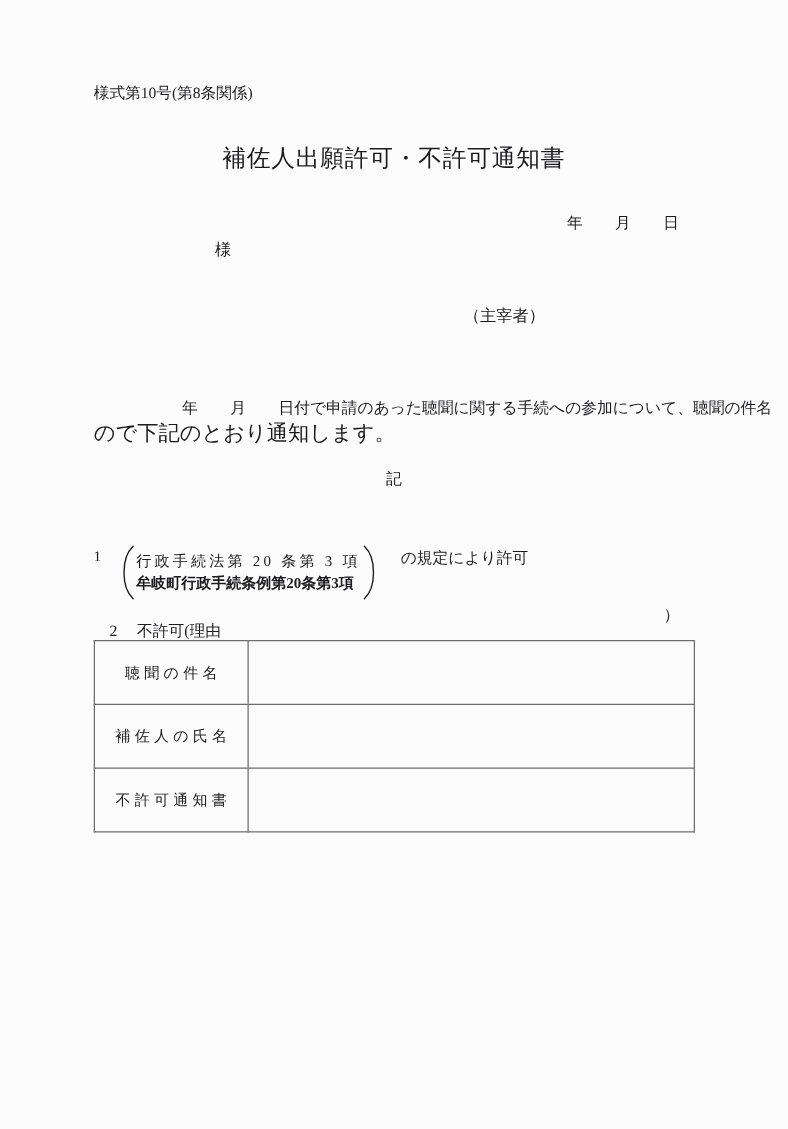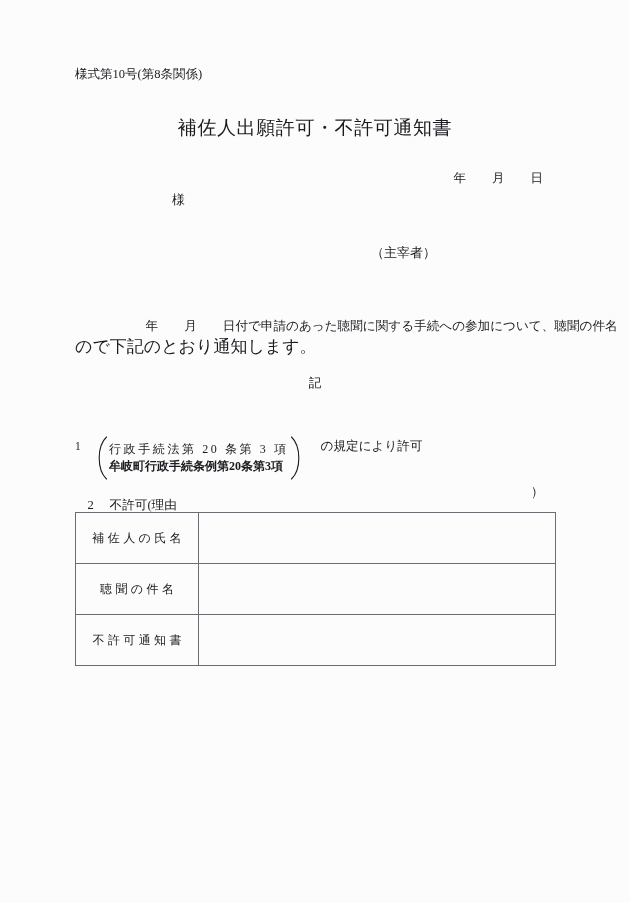--- a/index.html
+++ b/index.html
@@ -227,25 +227,25 @@
   </div>
 
   <div class="t item2">
     <span class="item2-no">2</span><span>不許可(理由</span>
   </div>
   <div class="t item2-paren">）</div>
 
   <table class="tbl">
     <tbody>
       <tr>
-        <td class="lbl">補佐人の氏名</td>
+        <td class="lbl">聴聞の件名</td>
         <td class="val"></td>
       </tr>
       <tr>
-        <td class="lbl">聴聞の件名</td>
+        <td class="lbl">補佐人の氏名</td>
         <td class="val"></td>
       </tr>
       <tr>
         <td class="lbl">不許可通知書</td>
         <td class="val"></td>
       </tr>
     </tbody>
   </table>
 
 </div>

